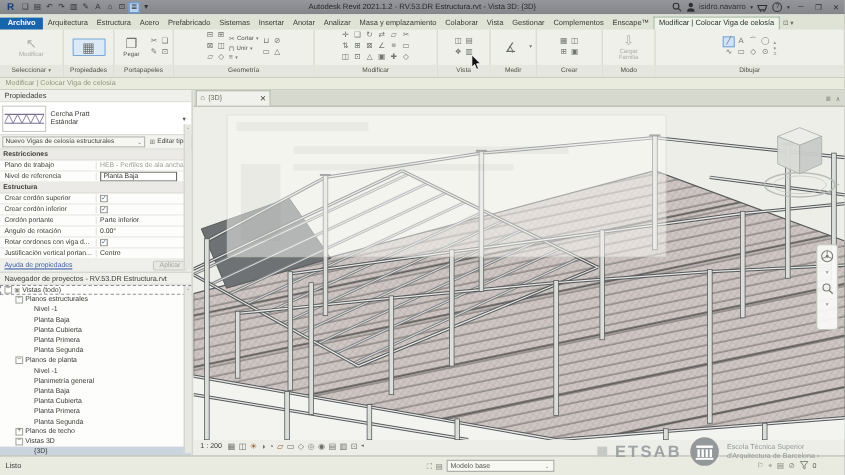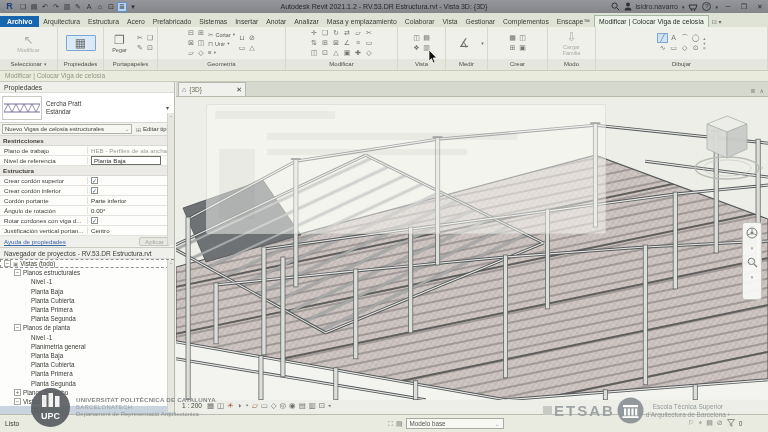--- a/index.html
+++ b/index.html
@@ -122,21 +122,21 @@
     display:flex;align-items:center;justify-content:space-between;padding:0 3px;}
   .stright{position:absolute;left:688px;top:4px;display:flex;align-items:center;gap:4px;font-size:7px;color:#84877c;}
   .fcount{font-size:6.5px;color:#55584f;}
 
   
   .wm-upc{position:absolute;left:30px;top:387px;display:flex;align-items:center;gap:5px;z-index:50;opacity:.93;}
   .upctxt div{line-height:7.5px;}
   .u1{font-size:6.2px;font-weight:bold;color:#7e8184;letter-spacing:.2px;}
   .u2{font-size:5.8px;color:#9a9da0;letter-spacing:.4px;}
   .u3{font-size:6px;color:#84878a;}
-  .wm-etsab{position:absolute;left:543px;top:397px;display:flex;align-items:center;gap:2px;z-index:50;opacity:.95;text-align:center;}
+  .wm-etsab{position:absolute;left:543px;top:397px;display:flex;align-items:center;gap:7px;z-index:50;opacity:.95;}
   .esq{width:9px;height:9px;background:#c6c9c3;}
   .ename{font-size:15px;font-weight:bold;color:#9aa0a2;letter-spacing:2px;}
   .etxt div{font-size:6.5px;color:#8f9496;line-height:8px;}
 </style>
 </head>
 <body>
 
 <div class="screen">
 
   <div class="titlebar">
@@ -678,34 +678,20 @@
       <i>⌖</i>
       <i>▤</i>
       <i>⊘</i>
       <svg width="8" height="8" viewBox="0 0 8 8">
           <path d="M0.5,0.5 h7 l-2.7,3.4 v3.4 l-1.6,-1 v-2.4 z" fill="none" stroke="#84877c" stroke-width="0.9"></path>
         </svg>
       <span class="fcount">0</span>
     </div>
   </div>
 
-  <div class="wm-upc">
-    <svg width="41" height="41" viewBox="0 0 41 41">
-      <circle cx="20.5" cy="20.5" r="19.5" fill="#5b5f62"></circle>
-      <rect x="12" y="8" width="4.5" height="12" fill="#f2f2f0"></rect>
-      <rect x="18.5" y="6" width="4.5" height="14" fill="#f2f2f0"></rect>
-      <rect x="25" y="9" width="4.5" height="11" fill="#f2f2f0"></rect>
-      <text x="20.5" y="32" text-anchor="middle" font-size="9" font-weight="bold" fill="#ffffff" font-family="Liberation Sans, sans-serif">UPC</text>
-    </svg>
-    <div class="upctxt">
-      <div class="u1">UNIVERSITAT POLITÈCNICA DE CATALUNYA</div>
-      <div class="u2">BARCELONATECH</div>
-      <div class="u3">Departament de Representació Arquitectònica</div>
-    </div>
-  </div>
 
   <div class="wm-etsab">
     <div class="esq"></div>
     <div class="ename">ETSAB</div>
     <svg width="27" height="27" viewBox="0 0 27 27">
       <circle cx="13.5" cy="13.5" r="13" fill="#8e9497"></circle>
       <rect x="6" y="8" width="15" height="2.2" fill="#fff"></rect>
       <rect x="7" y="11.5" width="2.2" height="7" fill="#fff"></rect>
       <rect x="10.7" y="11.5" width="2.2" height="7" fill="#fff"></rect>
       <rect x="14.4" y="11.5" width="2.2" height="7" fill="#fff"></rect>

